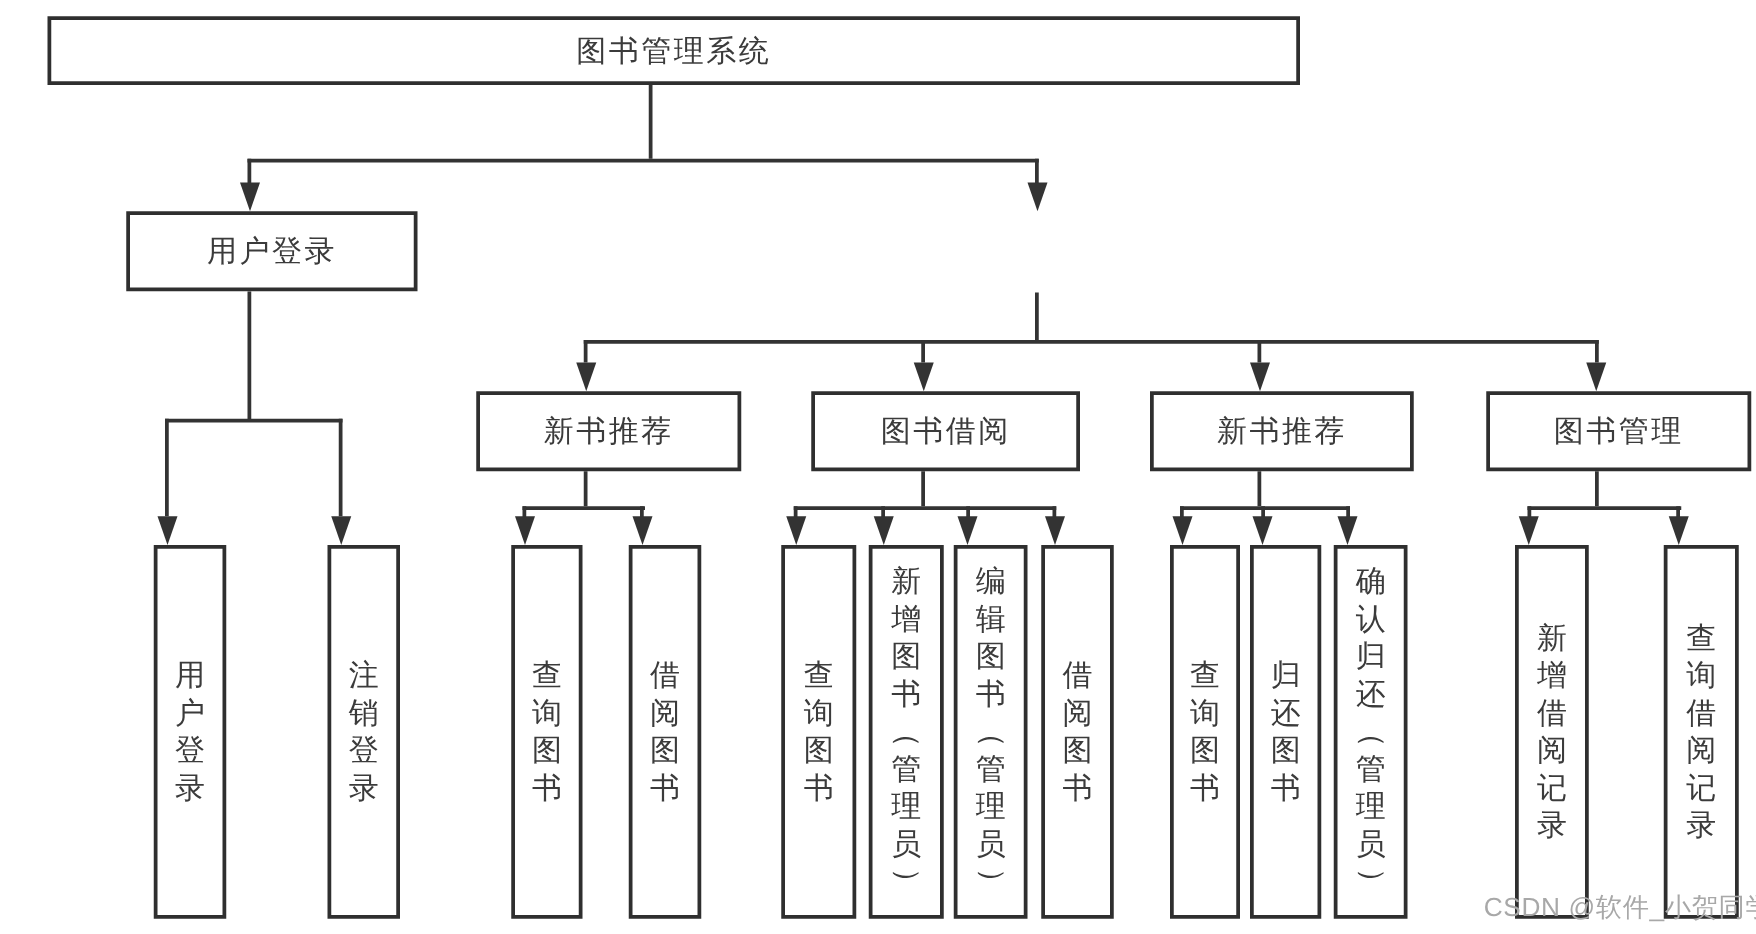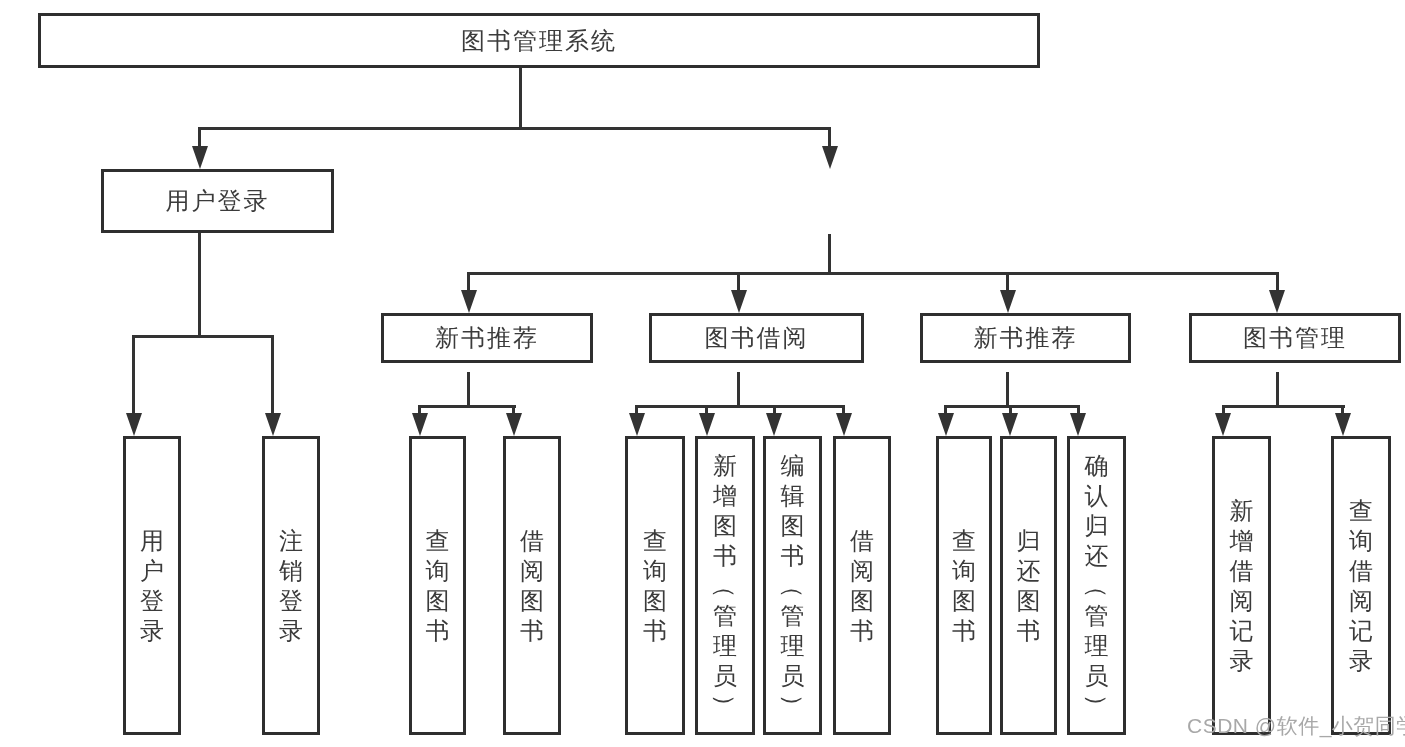--- a/index.html
+++ b/index.html
@@ -7,21 +7,21 @@
     width:1405px;height:747px;position:relative;background:#ffffff;
     font-family:"Liberation Sans","DejaVu Sans",sans-serif;overflow:hidden;
   }
   .canvas{position:absolute;inset:0;}
   
   .node{
     position:absolute;box-sizing:border-box;background:#ffffff;
     border:3px solid #2f2f2f;display:flex;align-items:center;justify-content:center;
     color:#3b3b3b;font-size:24px;letter-spacing:2px;z-index:2;margin-left:18px;
   }
-  .lvl3{top:313px;height:50px;}
+  .lvl3{top:313px;height:64px;}
   .leaf{top:436px;height:299px;}
   .vtext{display:flex;flex-direction:column;align-items:center;justify-content:center;letter-spacing:0;}
   .vchar{display:block;height:30px;line-height:30px;font-size:24px;text-align:center;}
   .vrot{transform:rotate(90deg);}
   
   .hl,.vl{position:absolute;background:#333333;z-index:1;}
   .hl{height:3px;}
   .vl{width:3px;}
   
   .ah{

